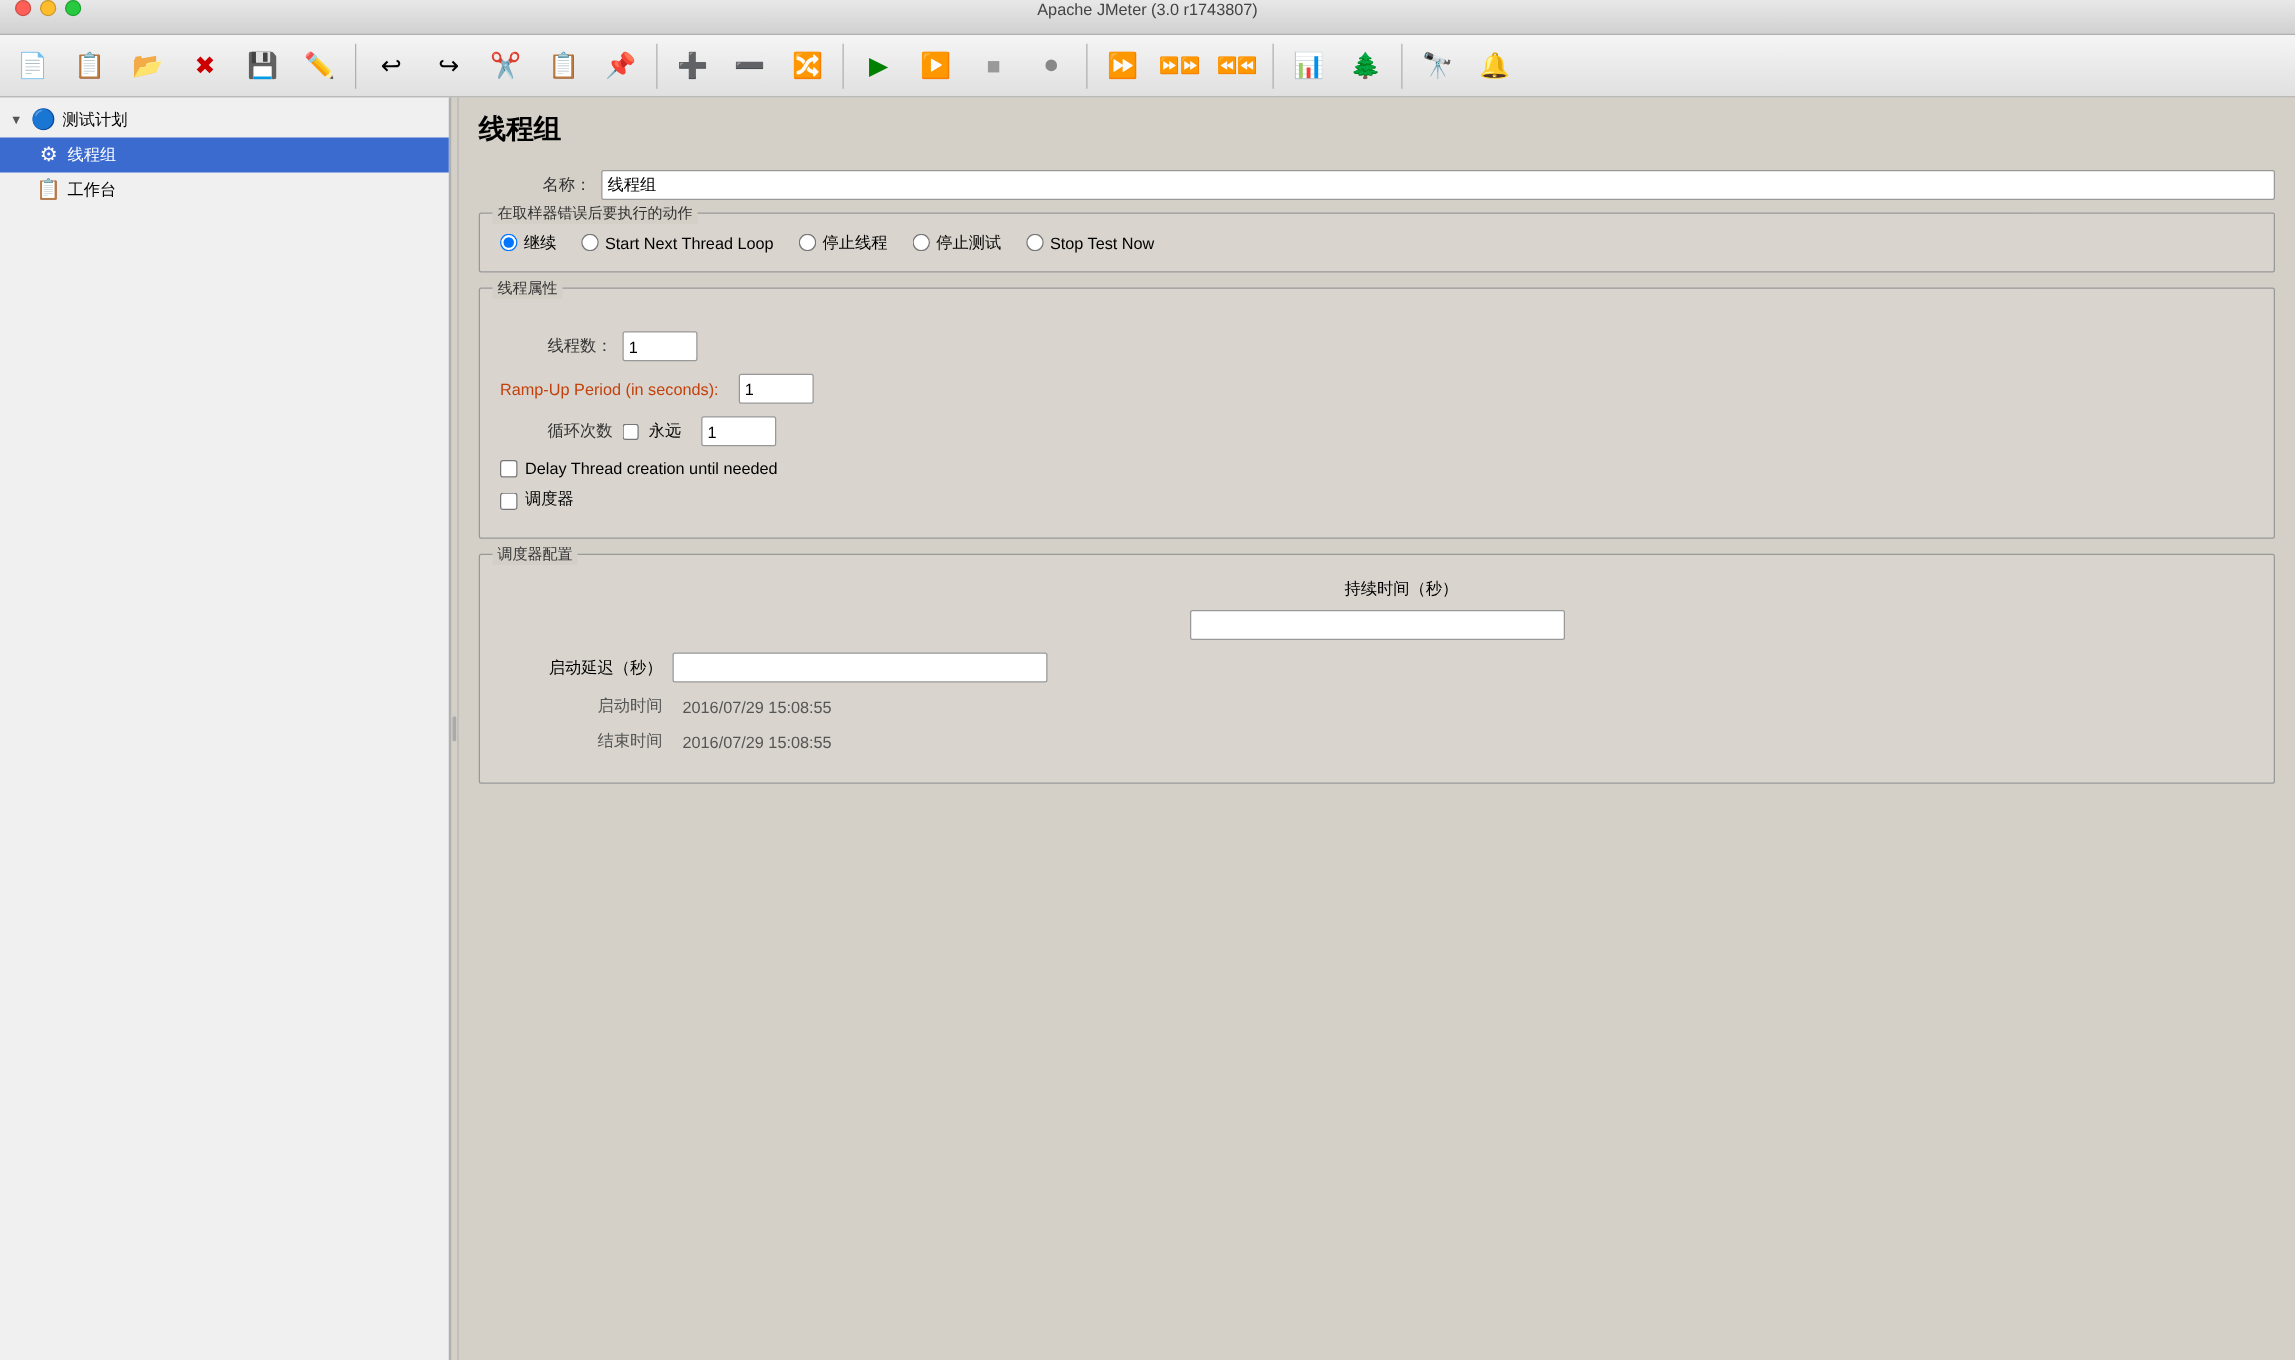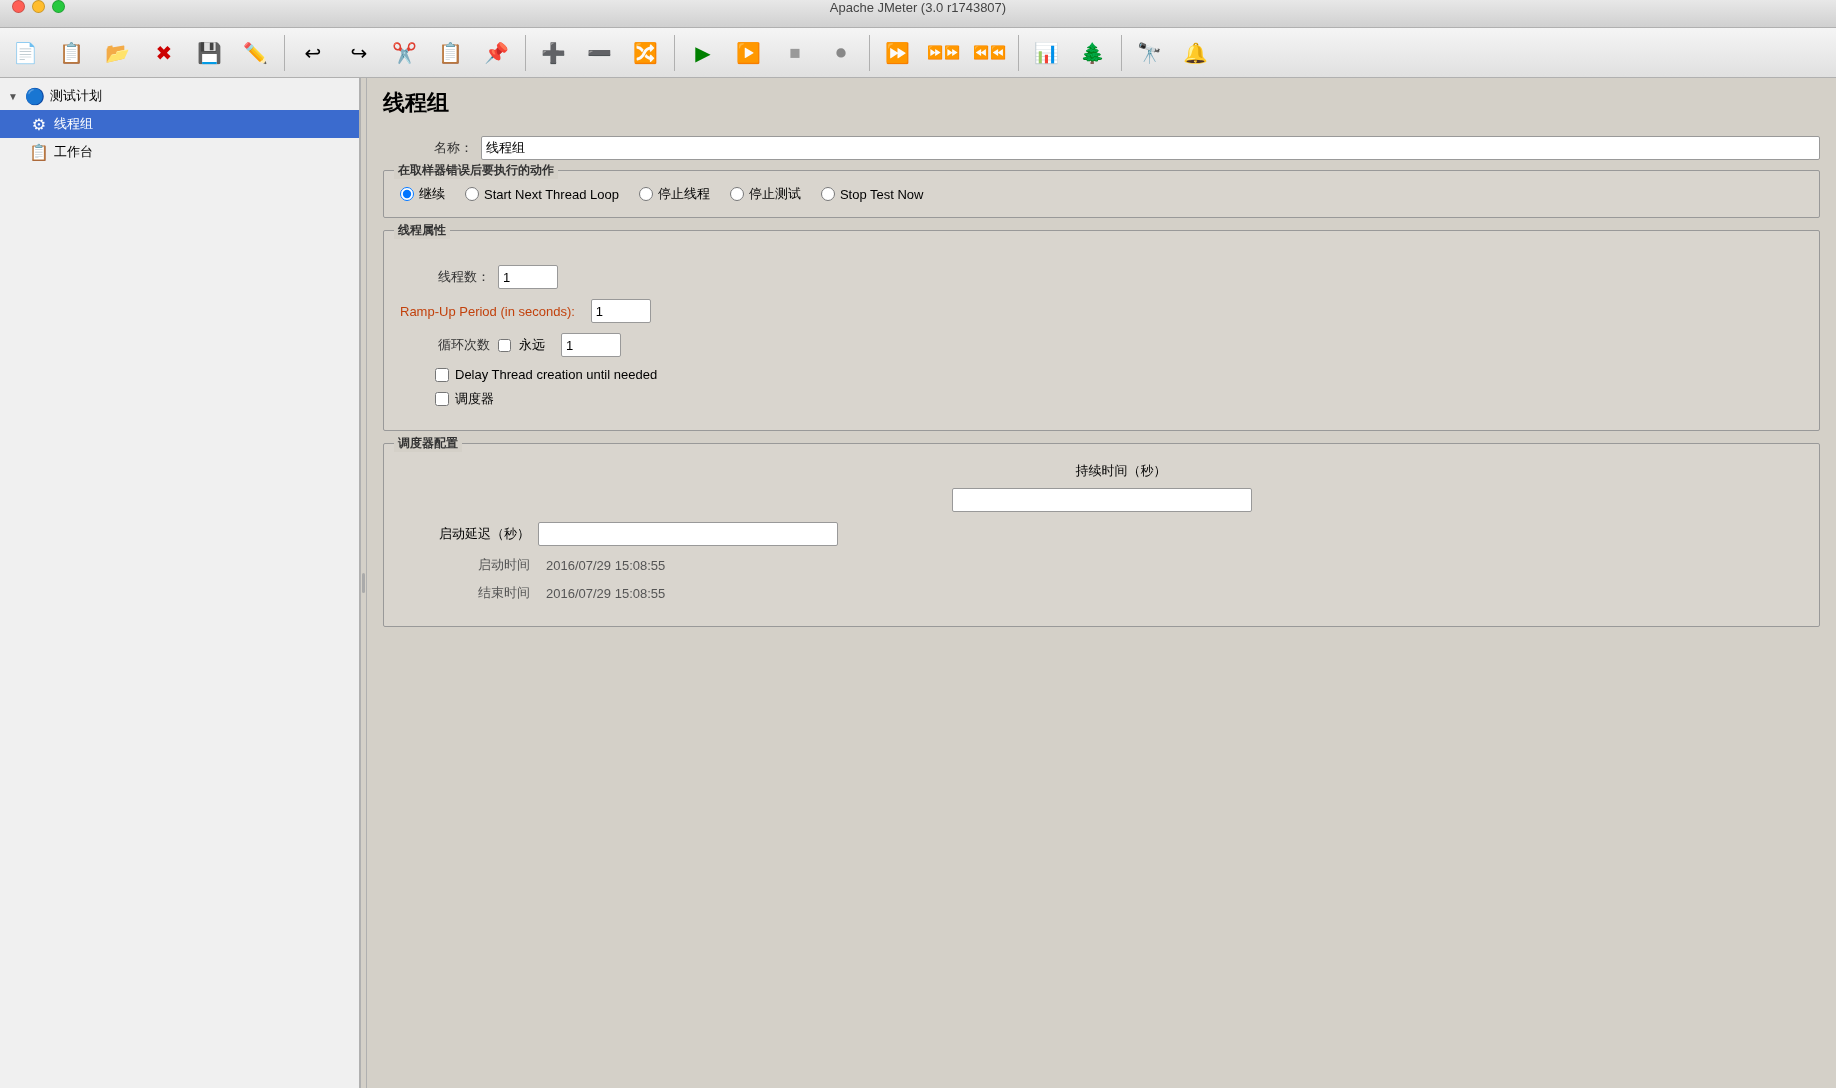--- a/index.html
+++ b/index.html
@@ -181,21 +181,20 @@
       position: relative;
     }
     .section-box-title {
       position: absolute;
       top: -9px;
       left: 10px;
       background: #d4d0c8;
       padding: 0 4px;
       font-size: 12px;
       color: #333;
-      font-weight: bold;
     }
 
     
     .radio-group {
       display: flex;
       align-items: center;
       gap: 20px;
       margin-top: 4px;
       flex-wrap: wrap;
     }
@@ -207,24 +206,23 @@
       font-size: 13px;
     }
     .radio-item input[type="radio"] {
       cursor: pointer;
       width: 14px; height: 14px;
     }
 
     
     .checkbox-row {
       display: flex;
-      align-items: center;
+      align-items: flex-end;
       gap: 6px;
       margin-bottom: 8px;
-      margin-left: 35px;
     }
     .checkbox-row input[type="checkbox"] {
       width: 14px; height: 14px;
       cursor: pointer;
     }
   </style>
 </head>
 <body>
 
 <div class="titlebar">

